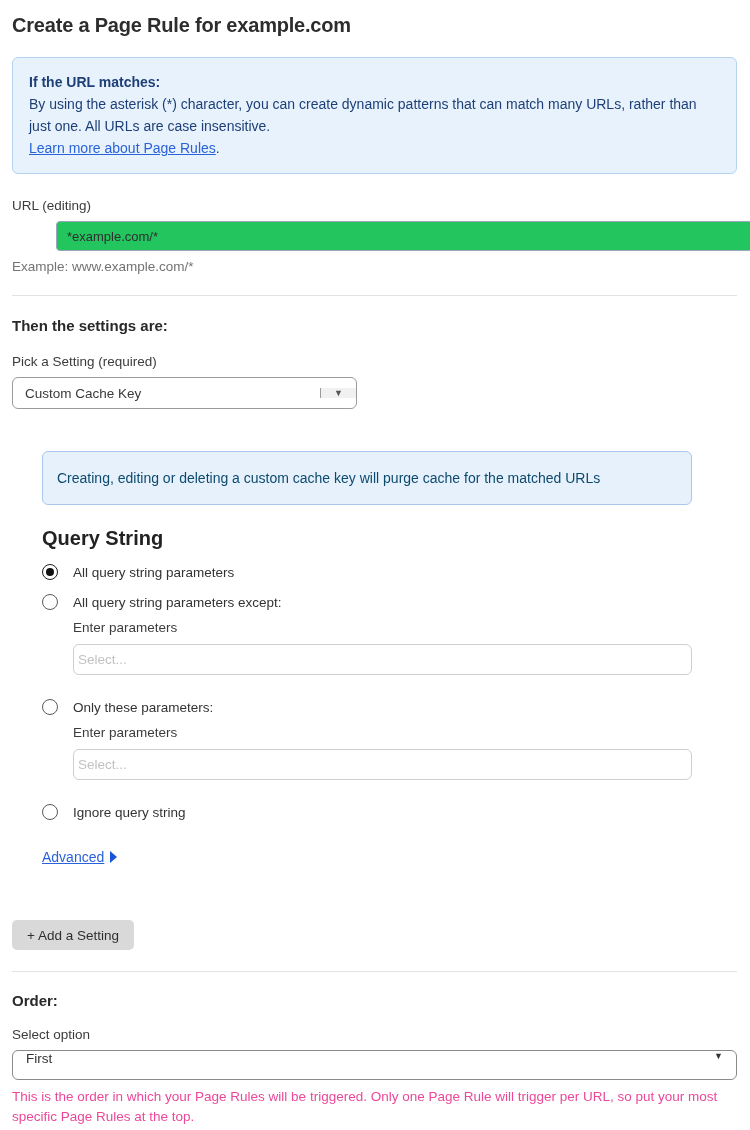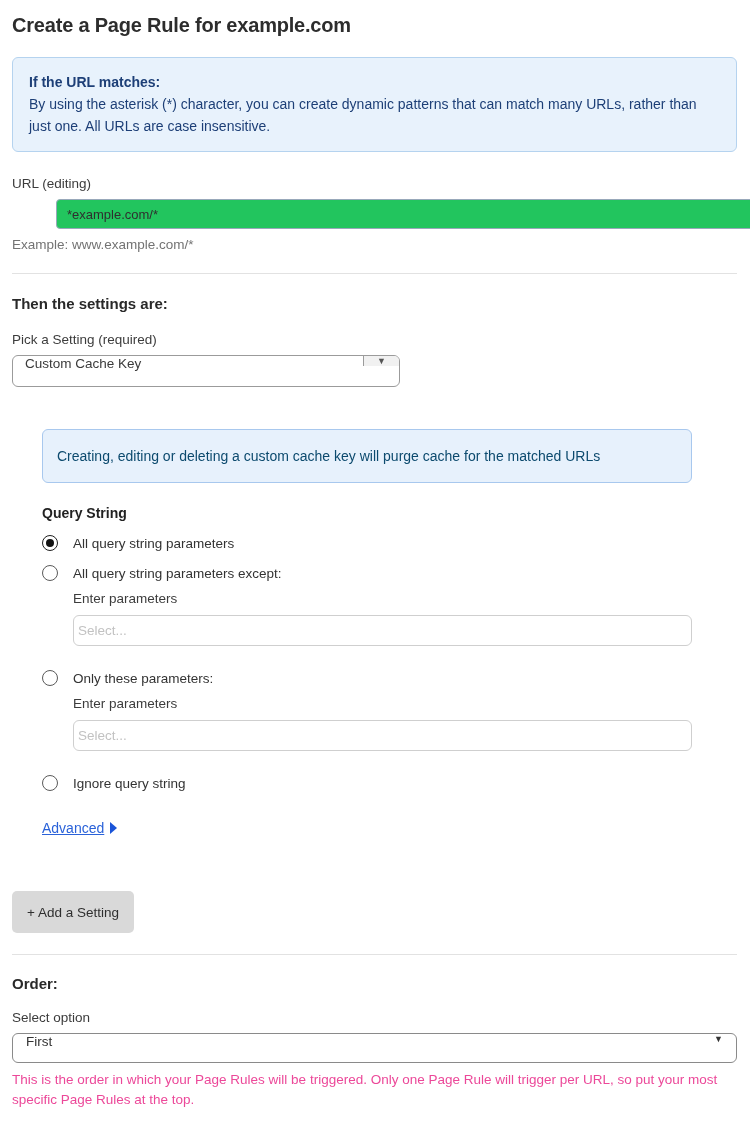--- a/index.html
+++ b/index.html
@@ -43,26 +43,26 @@
     padding: 0 10px;
     font-size: 13px;
     font-family: "Liberation Sans", sans-serif;
     color: #2f2f2f;
     margin-left: 44px;
   }
   .helper-text { margin-top: 8px; color: #737373; }
   .divider { border: none; border-top: 1px solid #e2e2e2; margin: 21px 0; }
   .section-heading { font-size: 15px; font-weight: bold; color: #292929; margin-bottom: 20px; }
   .setting-picker {
-    width: 388px;
+    width: 345px;
     height: 32px;
     border: 1px solid #9b9b9b;
     border-radius: 6px;
     display: flex;
-    align-items: flex-start;
+    align-items: center;
     overflow: hidden;
     background: #ffffff;
     cursor: pointer;
   }
   .setting-picker .picker-value {
     flex: 1;
     display: flex;
     align-items: center;
     padding-left: 12px;
     color: #3a3a3a;
@@ -79,21 +79,21 @@
   }
   .setting-panel { margin: 42px 45px 0 30px; }
   .notice-box {
     background: #e7f1fc;
     border: 1px solid #a8c8ee;
     border-radius: 6px;
     padding: 18px 14px;
     color: #0c4a6e;
     font-size: 14px;
   }
-  .qs-heading { font-size: 14px; font-weight: bold; color: #222; margin: 22px 0 0 0; }
+  .qs-heading { font-size: 20px; font-weight: bold; color: #222; margin: 22px 0 0 0; }
   .radio-row { display: flex; align-items: center; margin-top: 14px; cursor: pointer; }
   .radio-circle {
     width: 16px; height: 16px;
     border: 1.5px solid #5a5a5a;
     border-radius: 50%;
     margin-right: 15px;
     flex: none;
     position: relative;
     background: #fff;
   }
@@ -134,21 +134,21 @@
   .btn {
     display: inline-flex;
     align-items: center;
     justify-content: center;
     border: none;
     border-radius: 5px;
     font-size: 13.5px;
     font-family: "Liberation Sans", sans-serif;
     cursor: pointer;
     padding: 0 15px;
-    height: 42px;
+    height: 30px;
   }
   .btn-gray { background: #d9d9d9; color: #2f2f2f; }
   .add-setting-btn { margin-top: 55px; }
   .order-heading { font-size: 15px; font-weight: bold; color: #292929; margin: 20px 0 18px 0; }
   .order-select {
     width: 100%;
     height: 30px;
     border: 1px solid #8a8a8a;
     border-radius: 6px;
     display: flex;
@@ -165,20 +165,21 @@
 </head>
 <body>
 
 
 
 <h1 class="page-title">Create a Page Rule for example.com</h1>
 
 <div class="info-box">
   <div class="info-heading">If the URL matches:</div>
   <div>By using the asterisk (*) character, you can create dynamic patterns that can match many URLs, rather than just one. All URLs are case insensitive.</div>
+  <div><a>Learn more about Page Rules</a><span>.</span></div>
 </div>
 
 <label class="field-label">URL (editing)</label>
 <input class="url-input" type="text" value="*example.com/*" style="">
 <div class="helper-text">Example: www.example.com/*</div>
 
 <hr class="divider">
 
 <h2 class="section-heading">Then the settings are:</h2>
 

